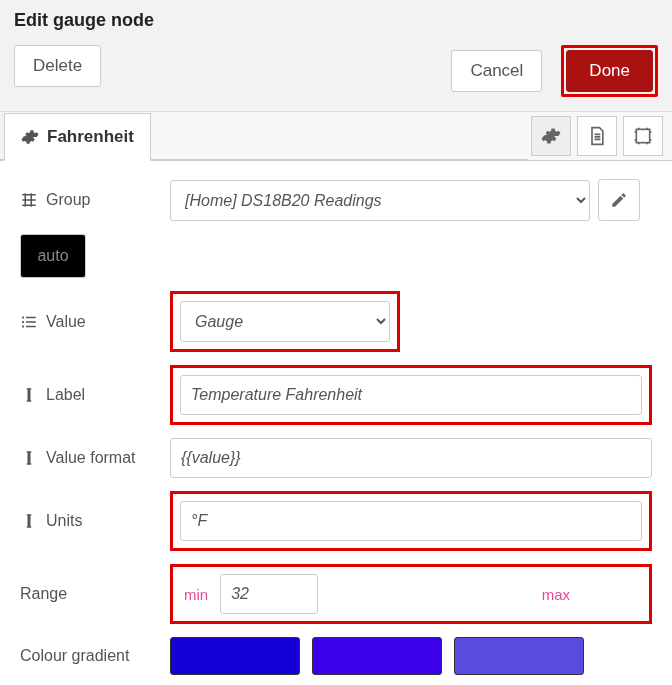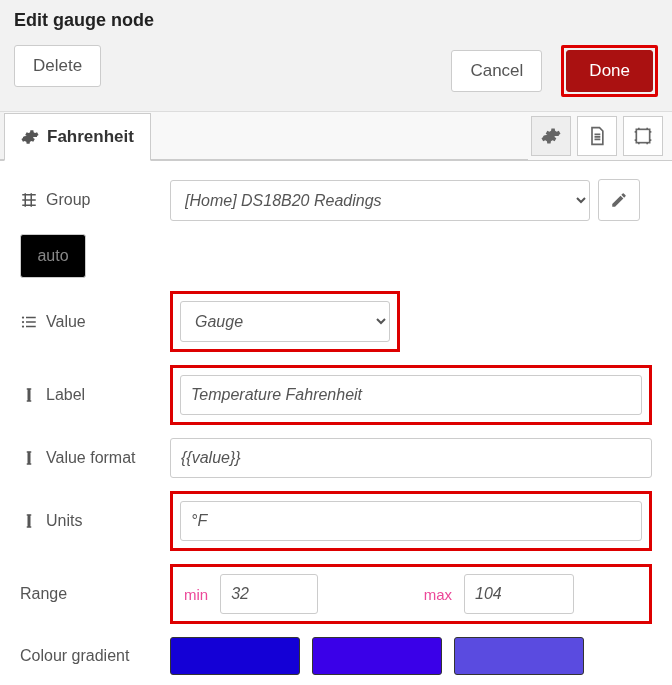--- a/index.html
+++ b/index.html
@@ -239,21 +239,20 @@
   <div class="form-row">
     <div class="form-label">
       <span>Range</span>
     </div>
     <div class="field-area">
       <span class="hl-red range-wrap">
         <span class="range-lbl">min</span>
         <input class="ctl range-inp" type="text" value="32" style="">
         <span style="flex:1"></span>
         <span class="range-lbl">max</span>
-        <input class="ctl range-inp max" type="text" value="104" style="">
         <span style="width:60px"></span>
       </span>
     </div>
   </div>
 
   <div class="form-row">
     <div class="form-label">
       <span>Colour gradient</span>
     </div>
     <div class="colors">

